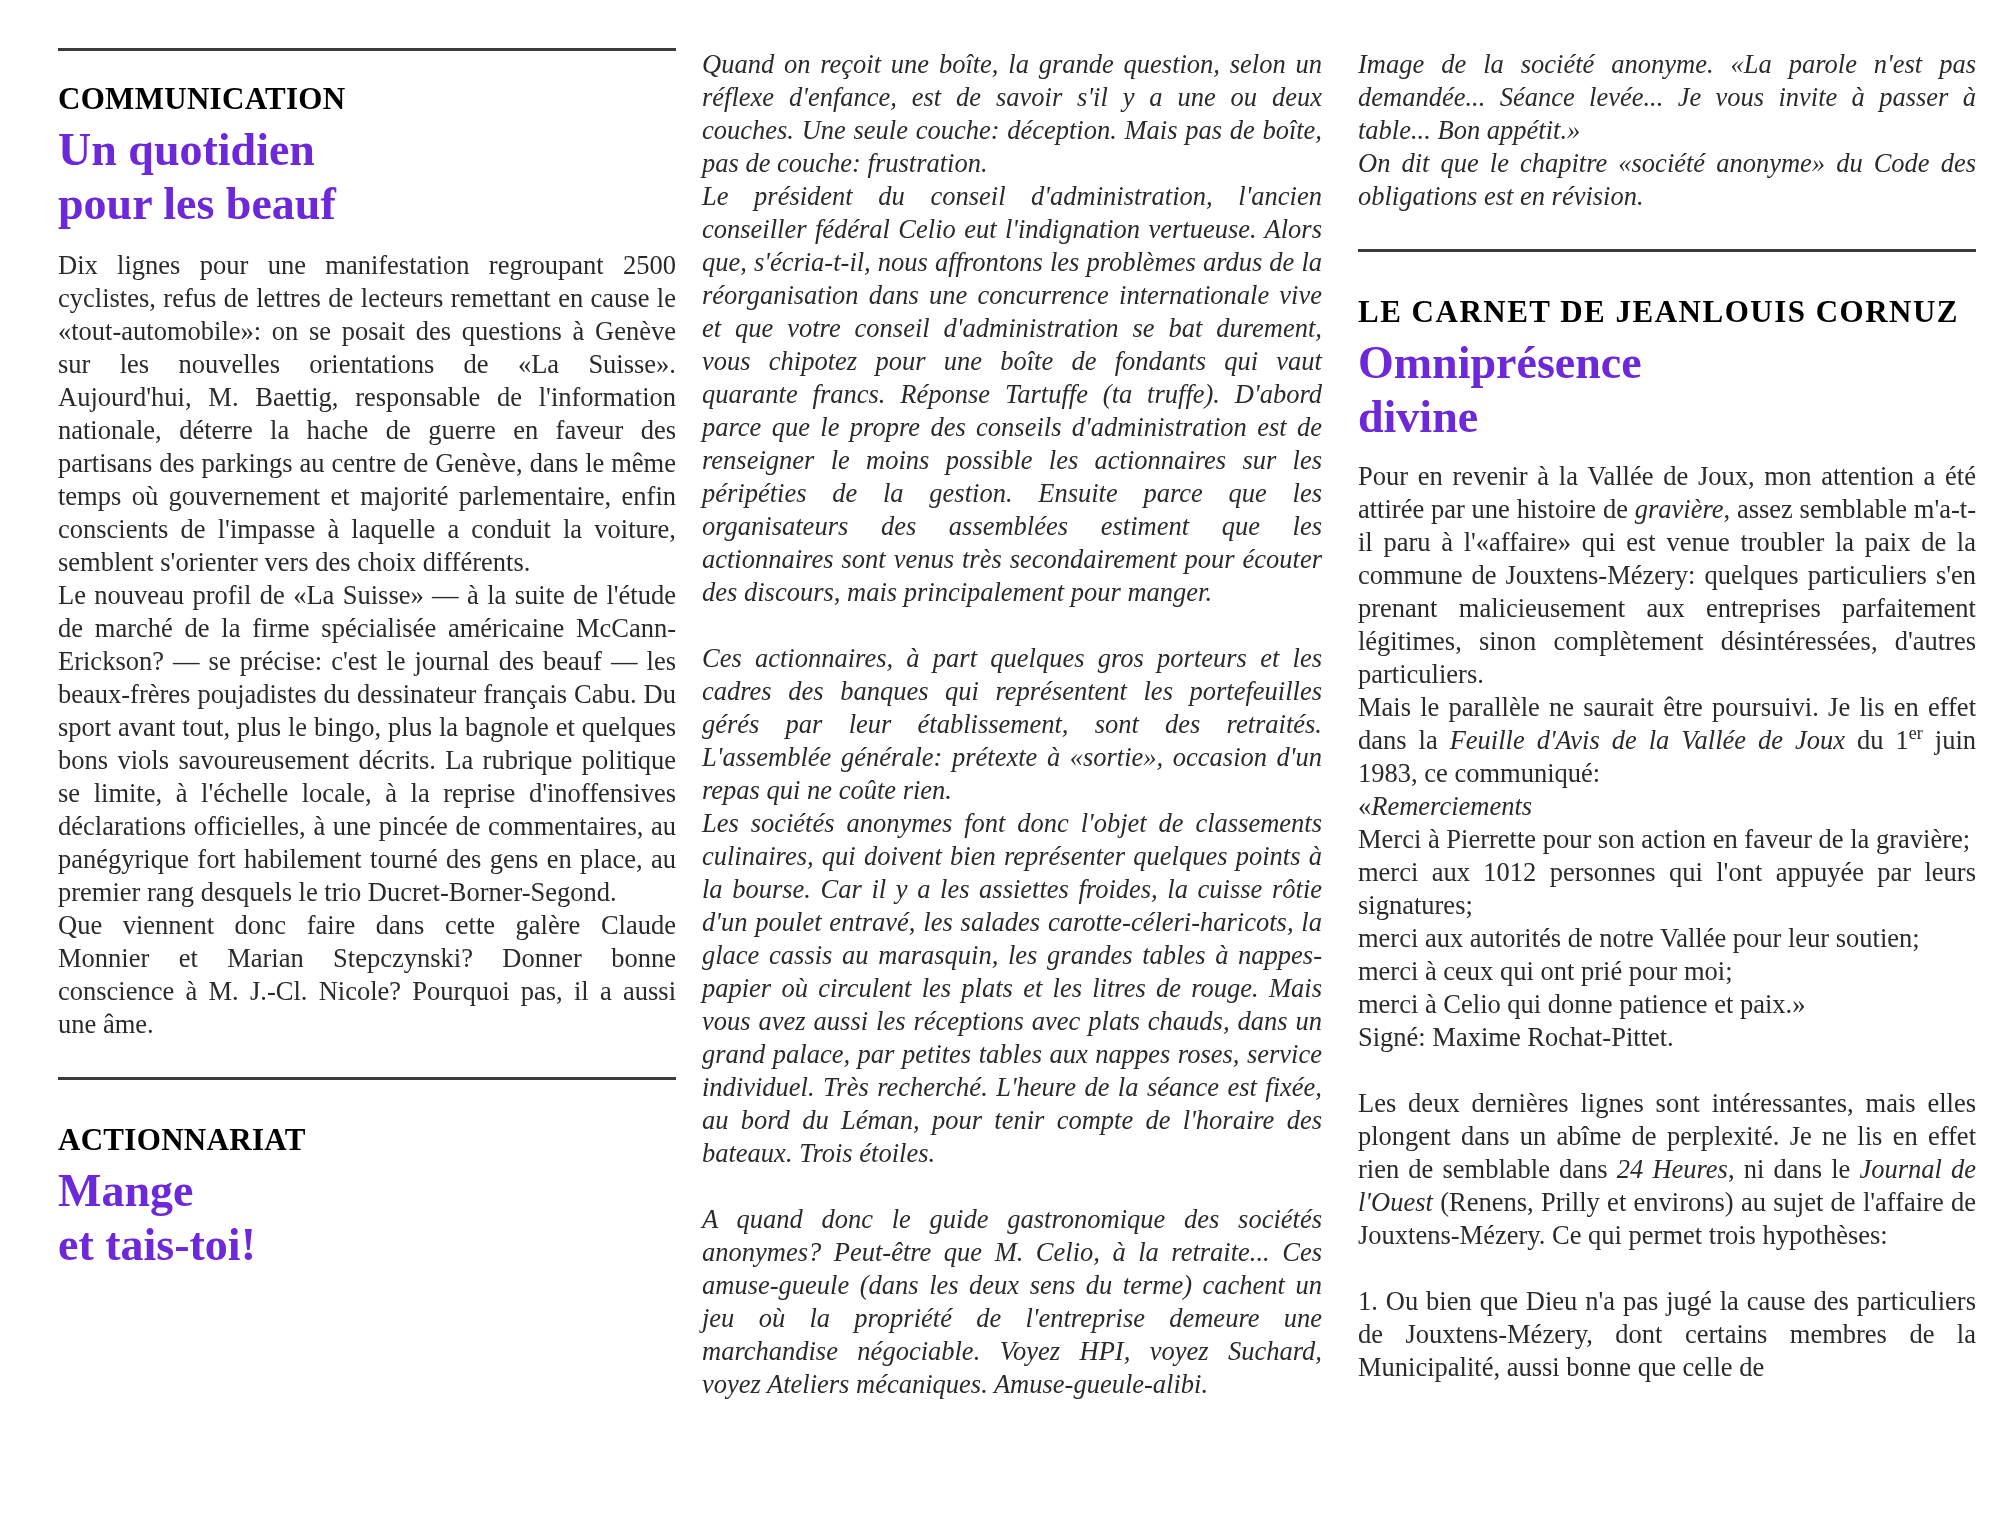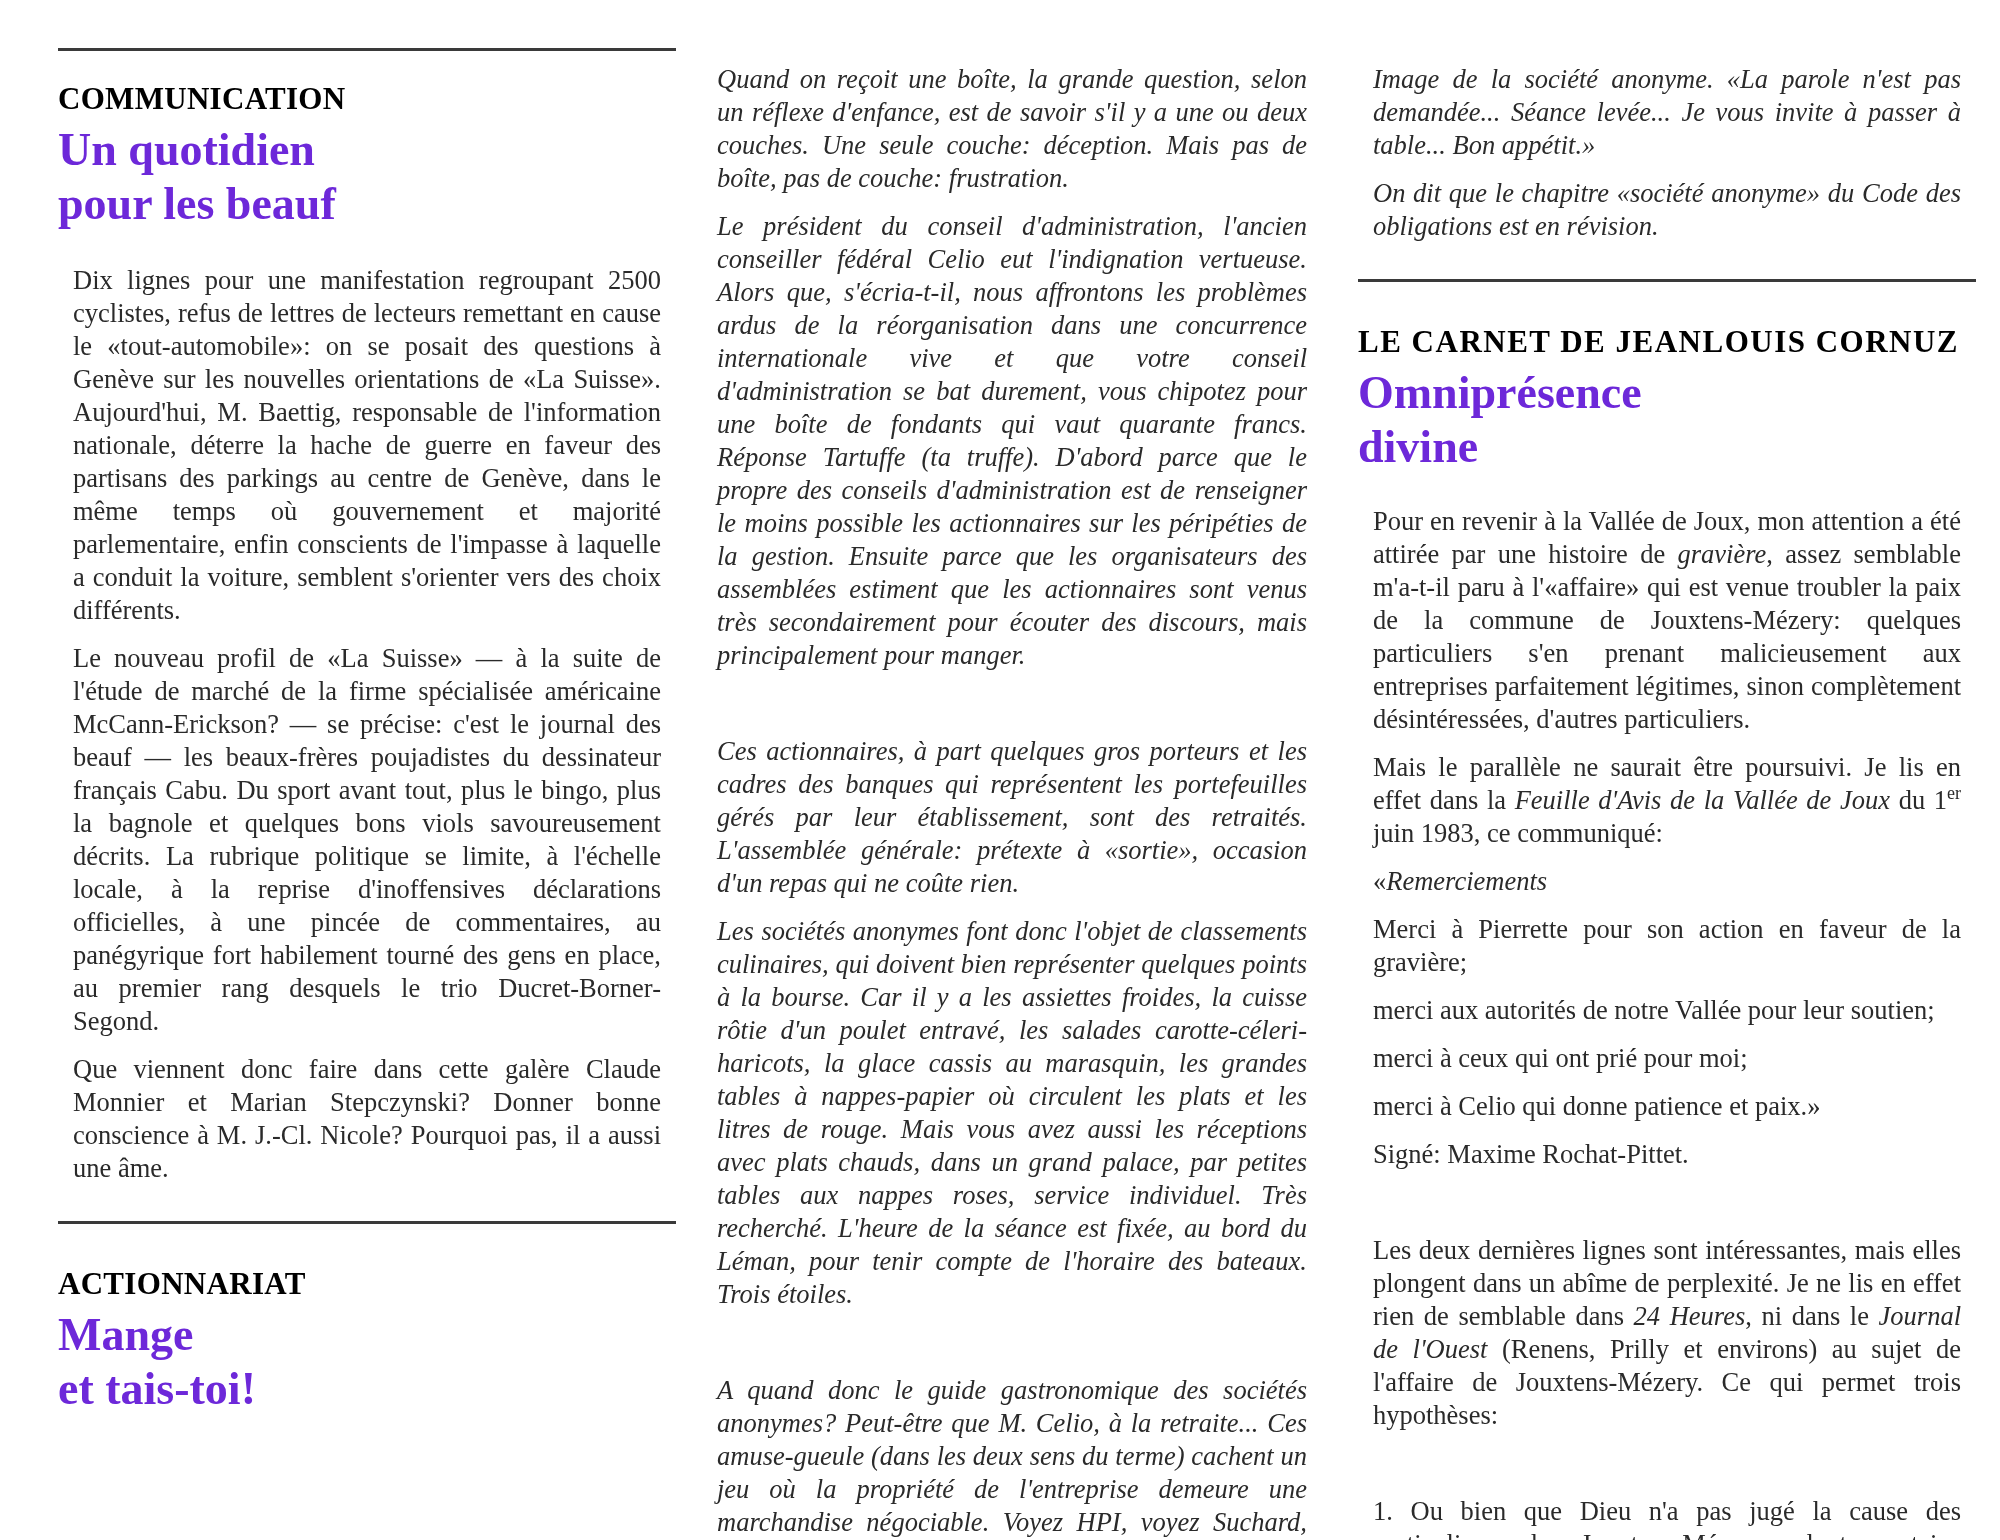--- a/index.html
+++ b/index.html
@@ -6,21 +6,21 @@
   body { width: 2000px; height: 1540px; position: relative; overflow: hidden;
          font-family: "Liberation Serif", "DejaVu Serif", serif; color: #2a2a2a; }
   .col { position: absolute; top: 0; }
   #col-left { left: 58px; width: 618px; }
   #col-mid { left: 702px; width: 620px; }
   #col-right { left: 1358px; width: 618px; }
   .rule { height: 3px; background: #3a3a3a; }
   .kicker { font-size: 31px; font-weight: bold; letter-spacing: 0.3px; color: #000000; text-transform: uppercase; }
   .headline { font-size: 46px; font-weight: bold; line-height: 54px; color: #6d28d9; margin: 6px 0 0 0; }
   .body { font-size: 26.5px; line-height: 33px; text-align: justify; hyphens: none; }
-  .body p { margin: 15px; text-align: justify; }
+  .body p { margin: 0; text-align: justify; }
   .italic { font-style: italic; }
   .gap { height: 33px; }
   em { font-style: italic; }
   sup { font-size: 18px; line-height: 0; vertical-align: 10px; }
 </style>
 </head>
 <body>
 
 <div class="col" id="col-left">
   <div class="rule" style="margin-top:48px;"></div>
@@ -71,20 +71,21 @@
   <div class="headline">
     <div>Omniprésence</div>
     <div>divine</div>
   </div>
   <div style="height:16px"></div>
   <div class="body">
     <p><span>Pour en revenir à la Vallée de Joux, mon attention a été attirée par une histoire de </span><em>gravière</em><span>, assez semblable m'a-t-il paru à l'«affaire» qui est venue troubler la paix de la commune de Jouxtens-Mézery: quelques particuliers s'en prenant malicieusement aux entreprises parfaitement légitimes, sinon complètement désintéressées, d'autres particuliers.</span></p>
     <p><span>Mais le parallèle ne saurait être poursuivi. Je lis en effet dans la </span><em>Feuille d'Avis de la Vallée de Joux</em><span> du 1</span><sup>er</sup><span> juin 1983, ce communiqué:</span></p>
     <p><span>«</span><em>Remerciements</em></p>
     <p>Merci à Pierrette pour son action en faveur de la gravière;</p>
+    <p>merci aux 1012 personnes qui l'ont appuyée par leurs signatures;</p>
     <p>merci aux autorités de notre Vallée pour leur soutien;</p>
     <p>merci à ceux qui ont prié pour moi;</p>
     <p>merci à Celio qui donne patience et paix.»</p>
     <p>Signé: Maxime Rochat-Pittet.</p>
     <div class="gap"></div>
     <p><span>Les deux dernières lignes sont intéressantes, mais elles plongent dans un abîme de perplexité. Je ne lis en effet rien de semblable dans </span><em>24 Heures</em><span>, ni dans le </span><em>Journal de l'Ouest</em><span> (Renens, Prilly et environs) au sujet de l'affaire de Jouxtens-Mézery. Ce qui permet trois hypothèses:</span></p>
     <div class="gap"></div>
     <p>1.  Ou bien que Dieu n'a pas jugé la cause des particuliers de Jouxtens-Mézery, dont certains membres de la Municipalité, aussi bonne que celle de</p>
   </div>
 </div>

